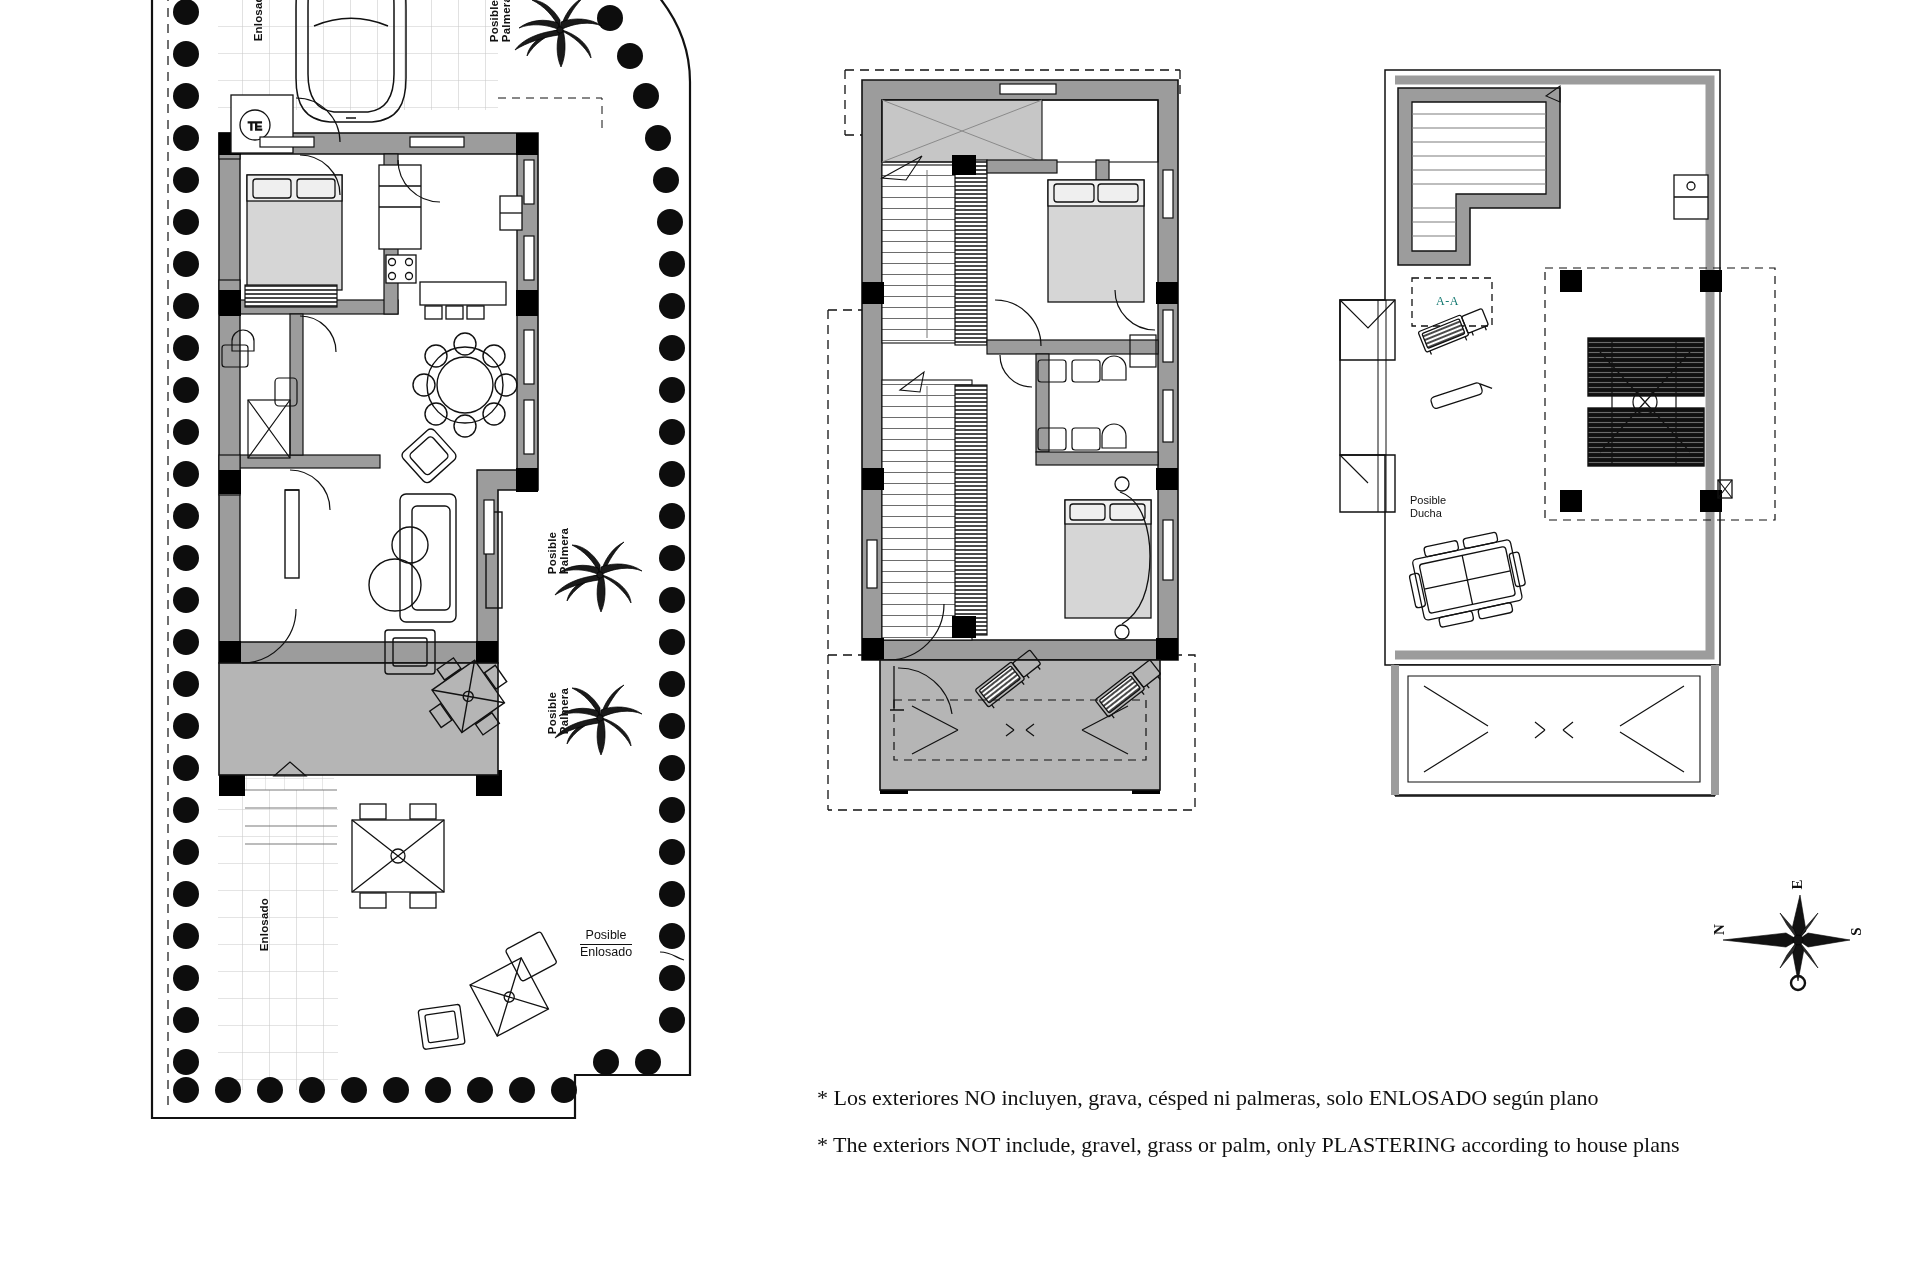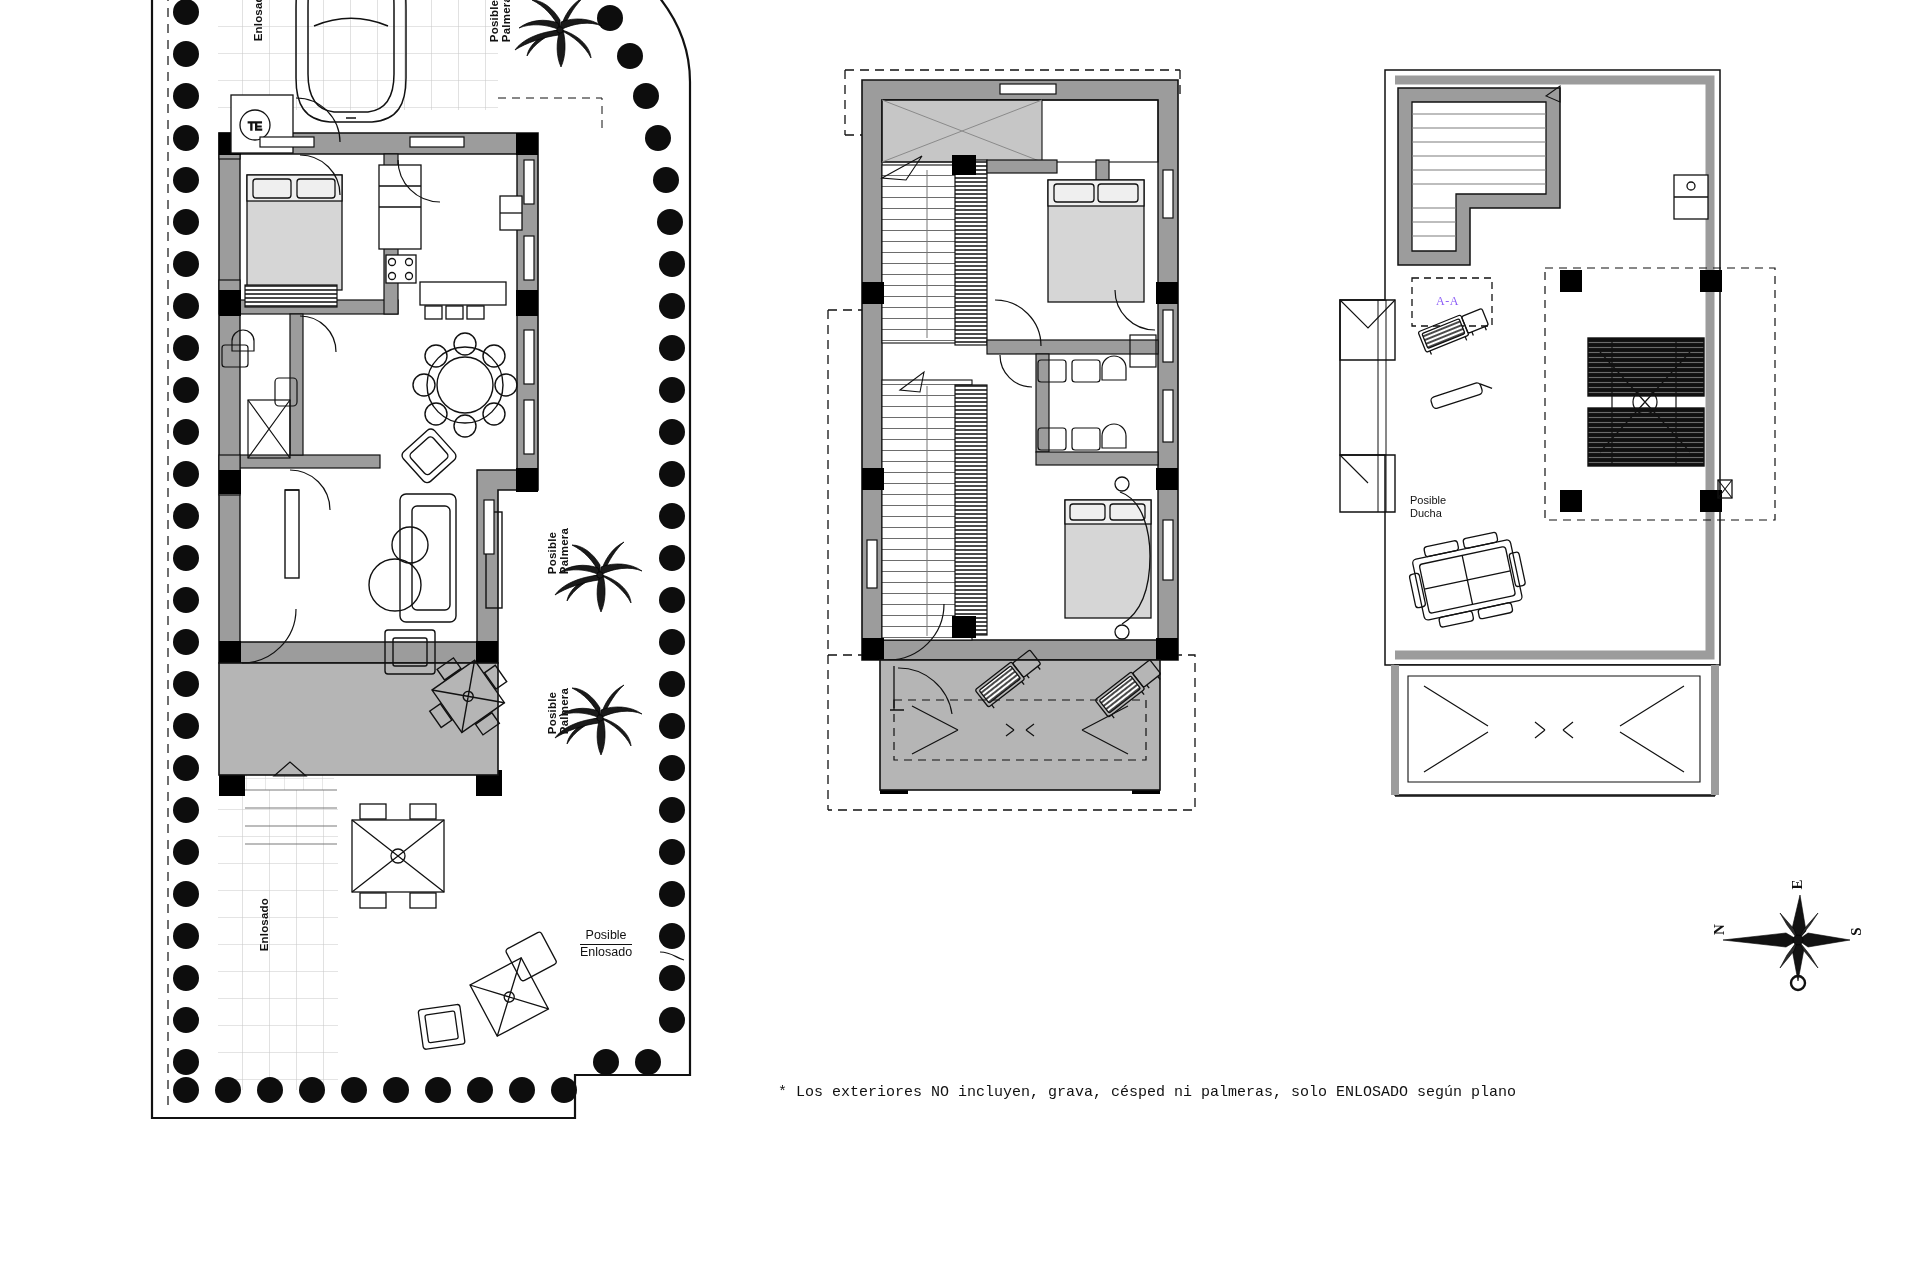--- a/index.html
+++ b/index.html
@@ -1,31 +1,31 @@
 <!DOCTYPE html>
 <html><head>
 <meta charset="utf-8">
 <style>
   html,body{margin:0;padding:0;background:#ffffff;}
   body{width:1920px;height:1280px;position:relative;overflow:hidden;
        font-family:"Liberation Sans", sans-serif;color:#111;}
   #sheet{position:absolute;left:0;top:0;width:1920px;height:1280px;background:#fff;}
   svg.plan{position:absolute;left:0;top:0;width:1920px;height:1280px;}
   .notes{position:absolute;left:778px;top:1083px;width:860px;}
-  .note-line{font-size:15px;line-height:1.35;color:#111;white-space:nowrap;margin-bottom:17px;
-             font-family:Liberation Mono, monospace;}
+  .note-line{font-size:22px;line-height:1.35;color:#111;white-space:nowrap;margin-bottom:17px;
+             font-family:Liberation Serif, serif;margin-left:39px;}
   .vlabel{position:absolute;font-size:11.5px;font-weight:bold;line-height:1.08;
           writing-mode:vertical-rl;text-orientation:mixed;transform:rotate(180deg);
           color:#111;letter-spacing:.2px;font-family:"Liberation Sans", sans-serif;}
   .hlabel{position:absolute;font-size:11px;line-height:1.15;color:#111;
           font-family:"Liberation Sans", sans-serif;}
   .cipres{position:absolute;font-size:12.5px;line-height:1.2;color:#111;text-align:center;
           font-family:"Liberation Sans", sans-serif;}
   .cipres .top{border-bottom:1.3px solid #111;padding-bottom:1px;}
-  .aa{position:absolute;font-size:12px;color:#8b5cf6;letter-spacing:.5px;
+  .aa{position:absolute;font-size:12px;color:#0f766e;letter-spacing:.5px;
       font-family:"Liberation Serif", serif;}
   .compass-letter{position:absolute;font-size:15px;font-weight:bold;color:#111;
       font-family:"Liberation Serif", serif;}
 </style>
 </head>
 <body>
 
 <div id="sheet">
 
   <svg class="plan" viewBox="0 0 1920 1280">
@@ -575,15 +575,16 @@
       </g>
       <circle cx="80" cy="98" r="7" fill="none" stroke="#111" stroke-width="2.4"></circle>
     </svg>
     <span class="compass-letter" style="left:-4px;top:36px;transform:rotate(-90deg);">N</span>
     <span class="compass-letter" style="left:74px;top:-9px;transform:rotate(-90deg);">E</span>
     <span class="compass-letter" style="left:134px;top:38px;transform:rotate(-90deg);">S</span>
   </div>
 
   <div class="notes">
     <div class="note-line">* Los exteriores NO incluyen, grava, césped ni palmeras, solo ENLOSADO según plano</div>
+    <div class="note-line">* The exteriors NOT include, gravel, grass or palm, only PLASTERING according to house plans</div>
   </div>
 
 </div>
 
 </body></html>

